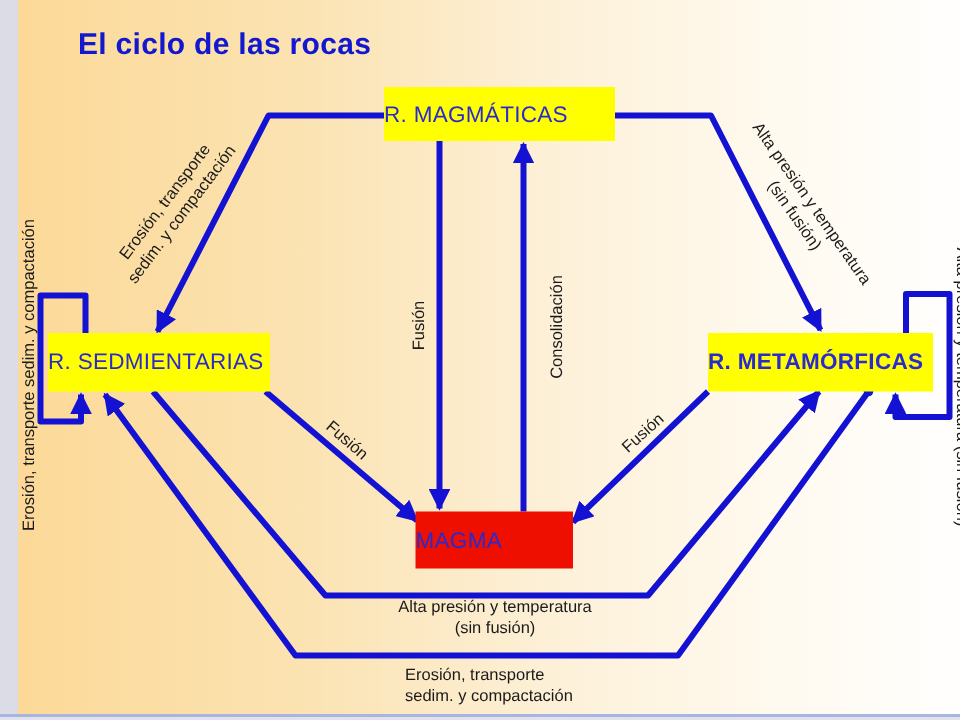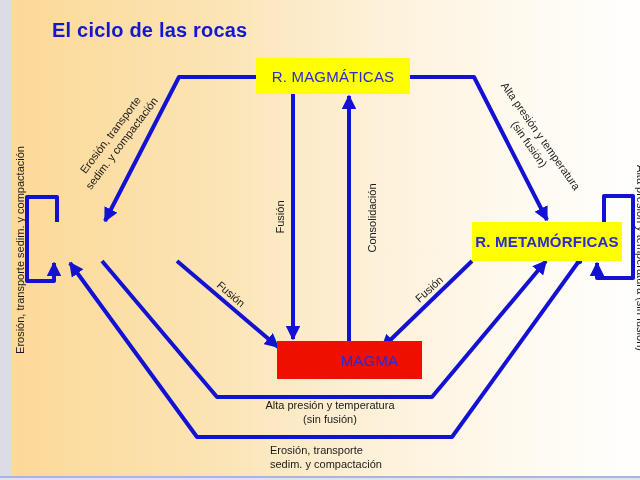--- a/index.html
+++ b/index.html
@@ -8,21 +8,21 @@
   #slide{position:absolute;left:12px;top:0;width:640px;height:476px;
     background:linear-gradient(to right,#fcd998 0%,#fbe3b2 30%,#fdf0d7 55%,#fffaf0 80%,#ffffff 100%);}
   #bottom-strip{position:absolute;left:0;top:476px;width:640px;height:4px;
     border-top:2px solid #a8b4e2;background:#e2e2ec;box-sizing:border-box;}
   .title{position:absolute;left:40px;top:19px;margin:0;font-size:20px;font-weight:bold;
     color:var(--title-text);letter-spacing:0.2px;}
   svg.canvas{position:absolute;left:0;top:0;width:640px;height:476px;}
   .edge{fill:none;stroke:var(--arrow);stroke-width:4;stroke-linejoin:round;}
   .ahp{fill:var(--arrow);}
   .dot{fill:var(--arrow);}
-  .node{position:absolute;display:flex;align-items:center;justify-content:center;
+  .node{position:absolute;display:flex;align-items:center;
     background:var(--node-fill);color:var(--node-text);font-size:15px;letter-spacing:0.2px;}
   .node.magma{background:var(--magma-fill);}
   .lbl{position:absolute;color:#1a1a1a;font-size:11px;line-height:1.28;white-space:nowrap;}
   .rot{transform:translate(-50%,-50%) rotate(var(--r));transform-origin:center;text-align:center;}
   .ctr{transform:translate(-50%,-50%);text-align:center;}
 </style>
 </head>
 <body>
 
 <div id="stage">
@@ -45,24 +45,27 @@
       <polyline class="edge" points="90,261 205,397 420,397 534,261" marker-end="url(#ah)"></polyline>
       <polyline class="edge" points="567,261 440,437 185,437 58,263" marker-end="url(#ah)"></polyline>
       <circle class="dot" cx="567" cy="261" r="3.2"></circle>
     </svg>
 
     <h1 class="title">El ciclo de las rocas</h1>
 
     <div class="node" style="left:244px;top:58px;width:154px;height:36px;">
       <span>R. MAGMÁTICAS</span>
     </div>
+    <div class="node" style="left:20px;top:222px;width:148px;height:39px;">
+      <span>R. SEDMIENTARIAS</span>
+    </div>
     <div class="node" style="left:460px;top:222px;width:150px;height:39px;font-weight:bold;">
       <span>R. METAMÓRFICAS</span>
     </div>
-    <div class="node magma" style="left:265px;top:341px;width:105px;height:38px;padding-left:40px;">
+    <div class="node magma" style="left:265px;top:341px;width:105px;height:38px;">
       <span>MAGMA</span>
     </div>
 
     <div class="lbl rot" style="left:104px;top:139px;--r:-53deg;">
       <div>Erosión, transporte</div>
       <div>sedim. y compactación</div>
     </div>
 
     <div class="lbl rot" style="left:523px;top:140px;--r:55deg;">
       <div>Alta presión y temperatura</div>

